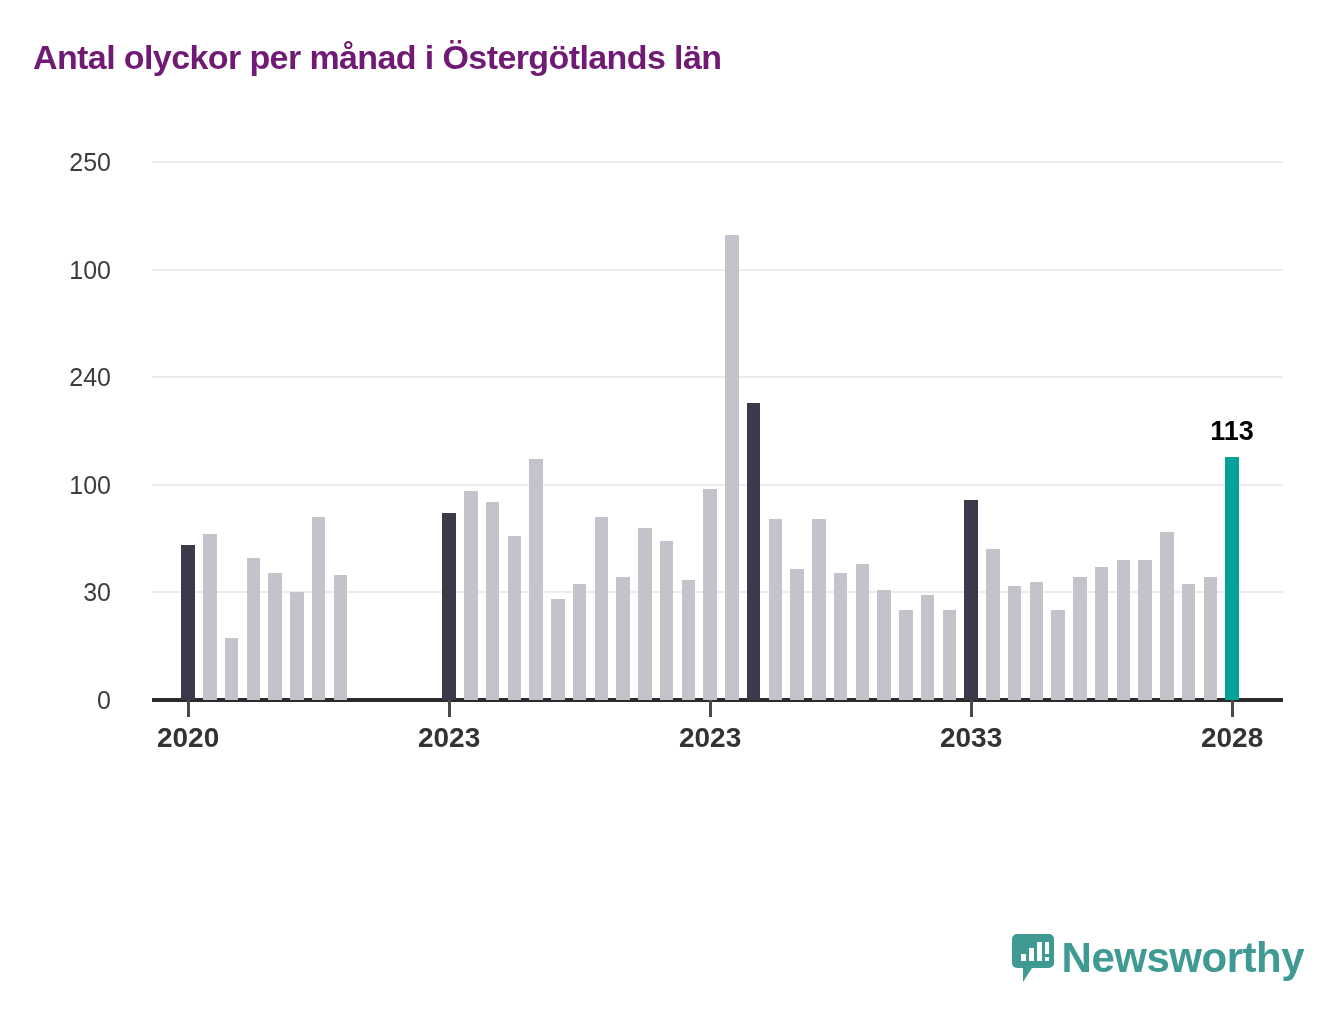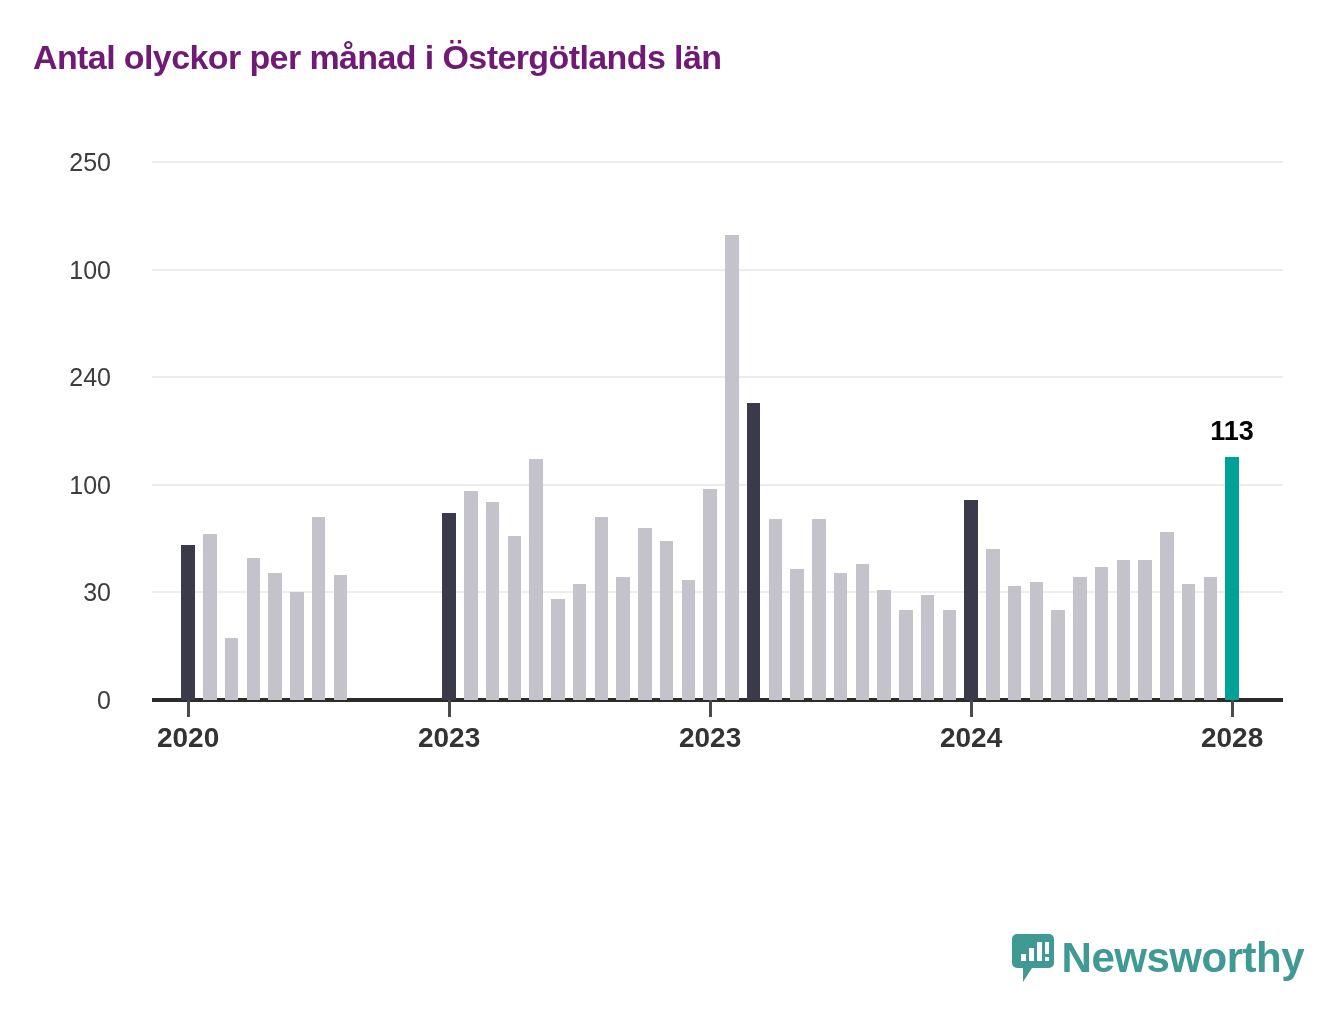--- a/index.html
+++ b/index.html
@@ -249,21 +249,21 @@
     </div>
 
     <div class="xaxis" id="xaxis">
         <div class="xtick" style="left: 36.105px;"></div>
         <div class="xtick-label" style="left: 36.105px;">2020</div>
         <div class="xtick" style="left: 297.105px;"></div>
         <div class="xtick-label" style="left: 297.105px;">2023</div>
         <div class="xtick" style="left: 558.105px;"></div>
         <div class="xtick-label" style="left: 558.105px;">2023</div>
         <div class="xtick" style="left: 819.105px;"></div>
-        <div class="xtick-label" style="left: 819.105px;">2024</div>
+        <div class="xtick-label" style="left: 819.105px;">2033</div>
         <div class="xtick" style="left: 1080.11px;"></div>
         <div class="xtick-label" style="left: 1080.11px;">2028</div>
       </div>
 
   </div>
 
 
   <div class="logo">
     <span class="logo-mark">
       <svg width="42" height="48" viewBox="0 0 42 48" xmlns="http://www.w3.org/2000/svg">

